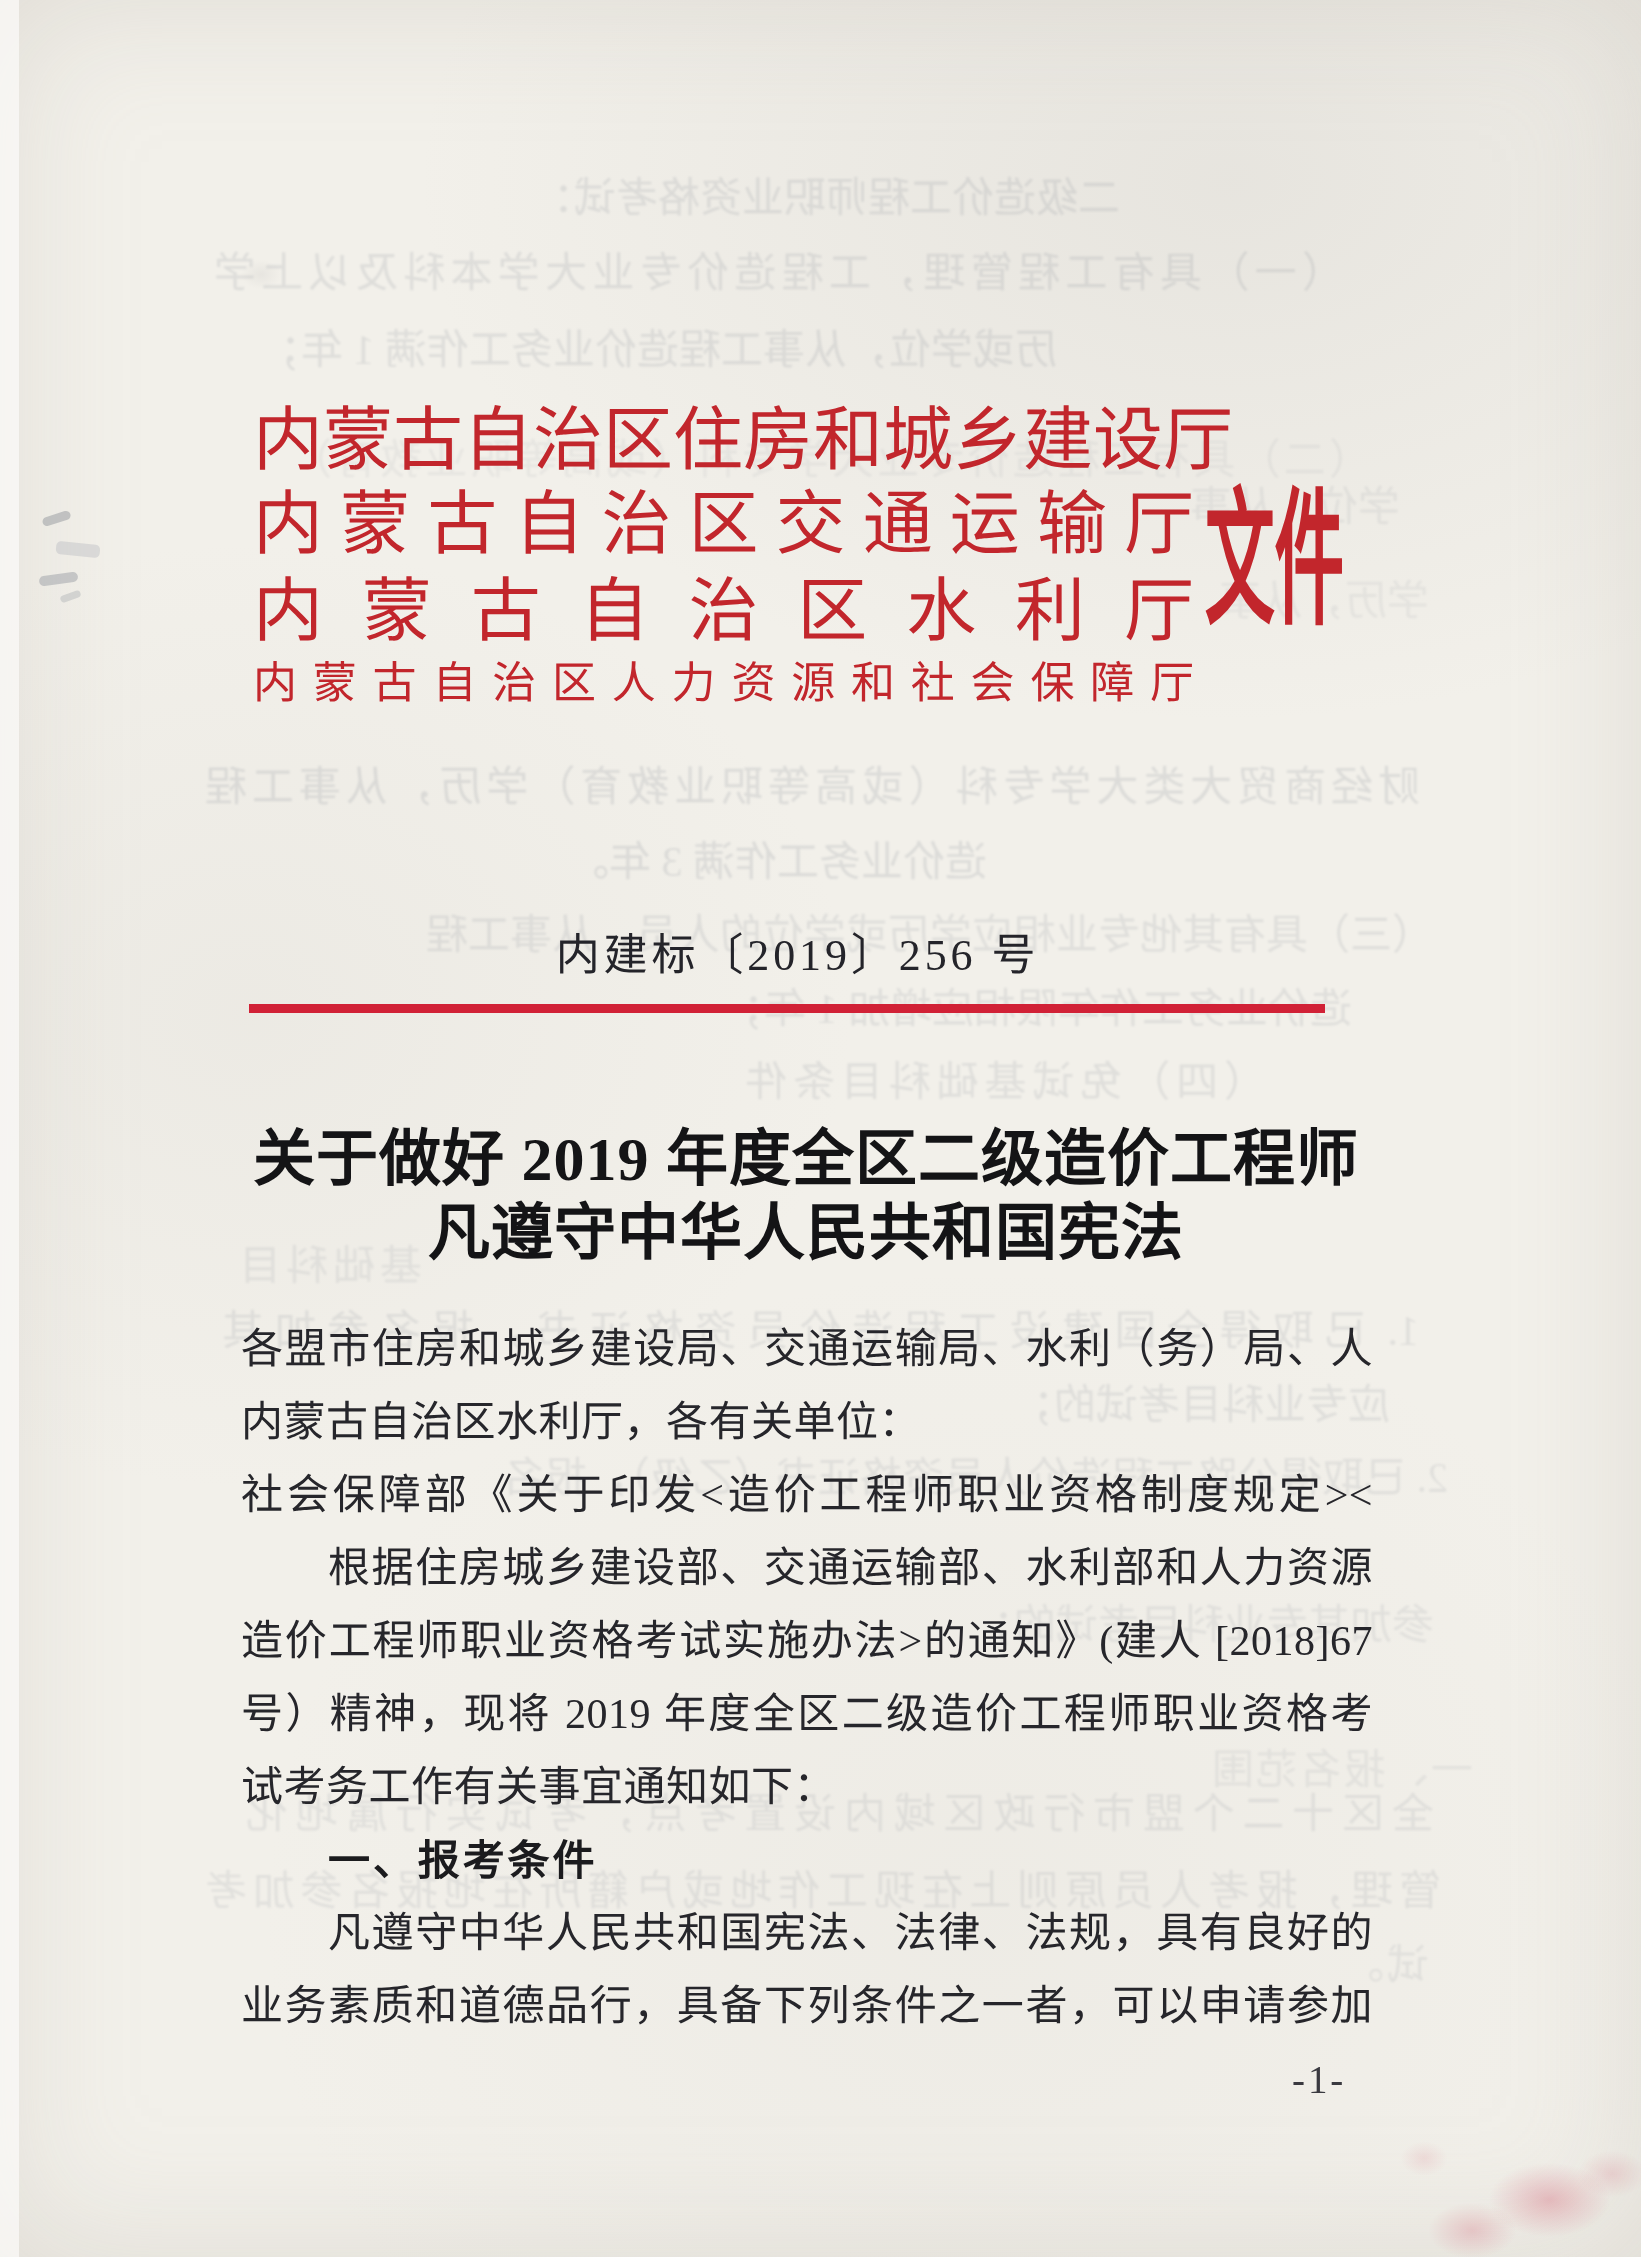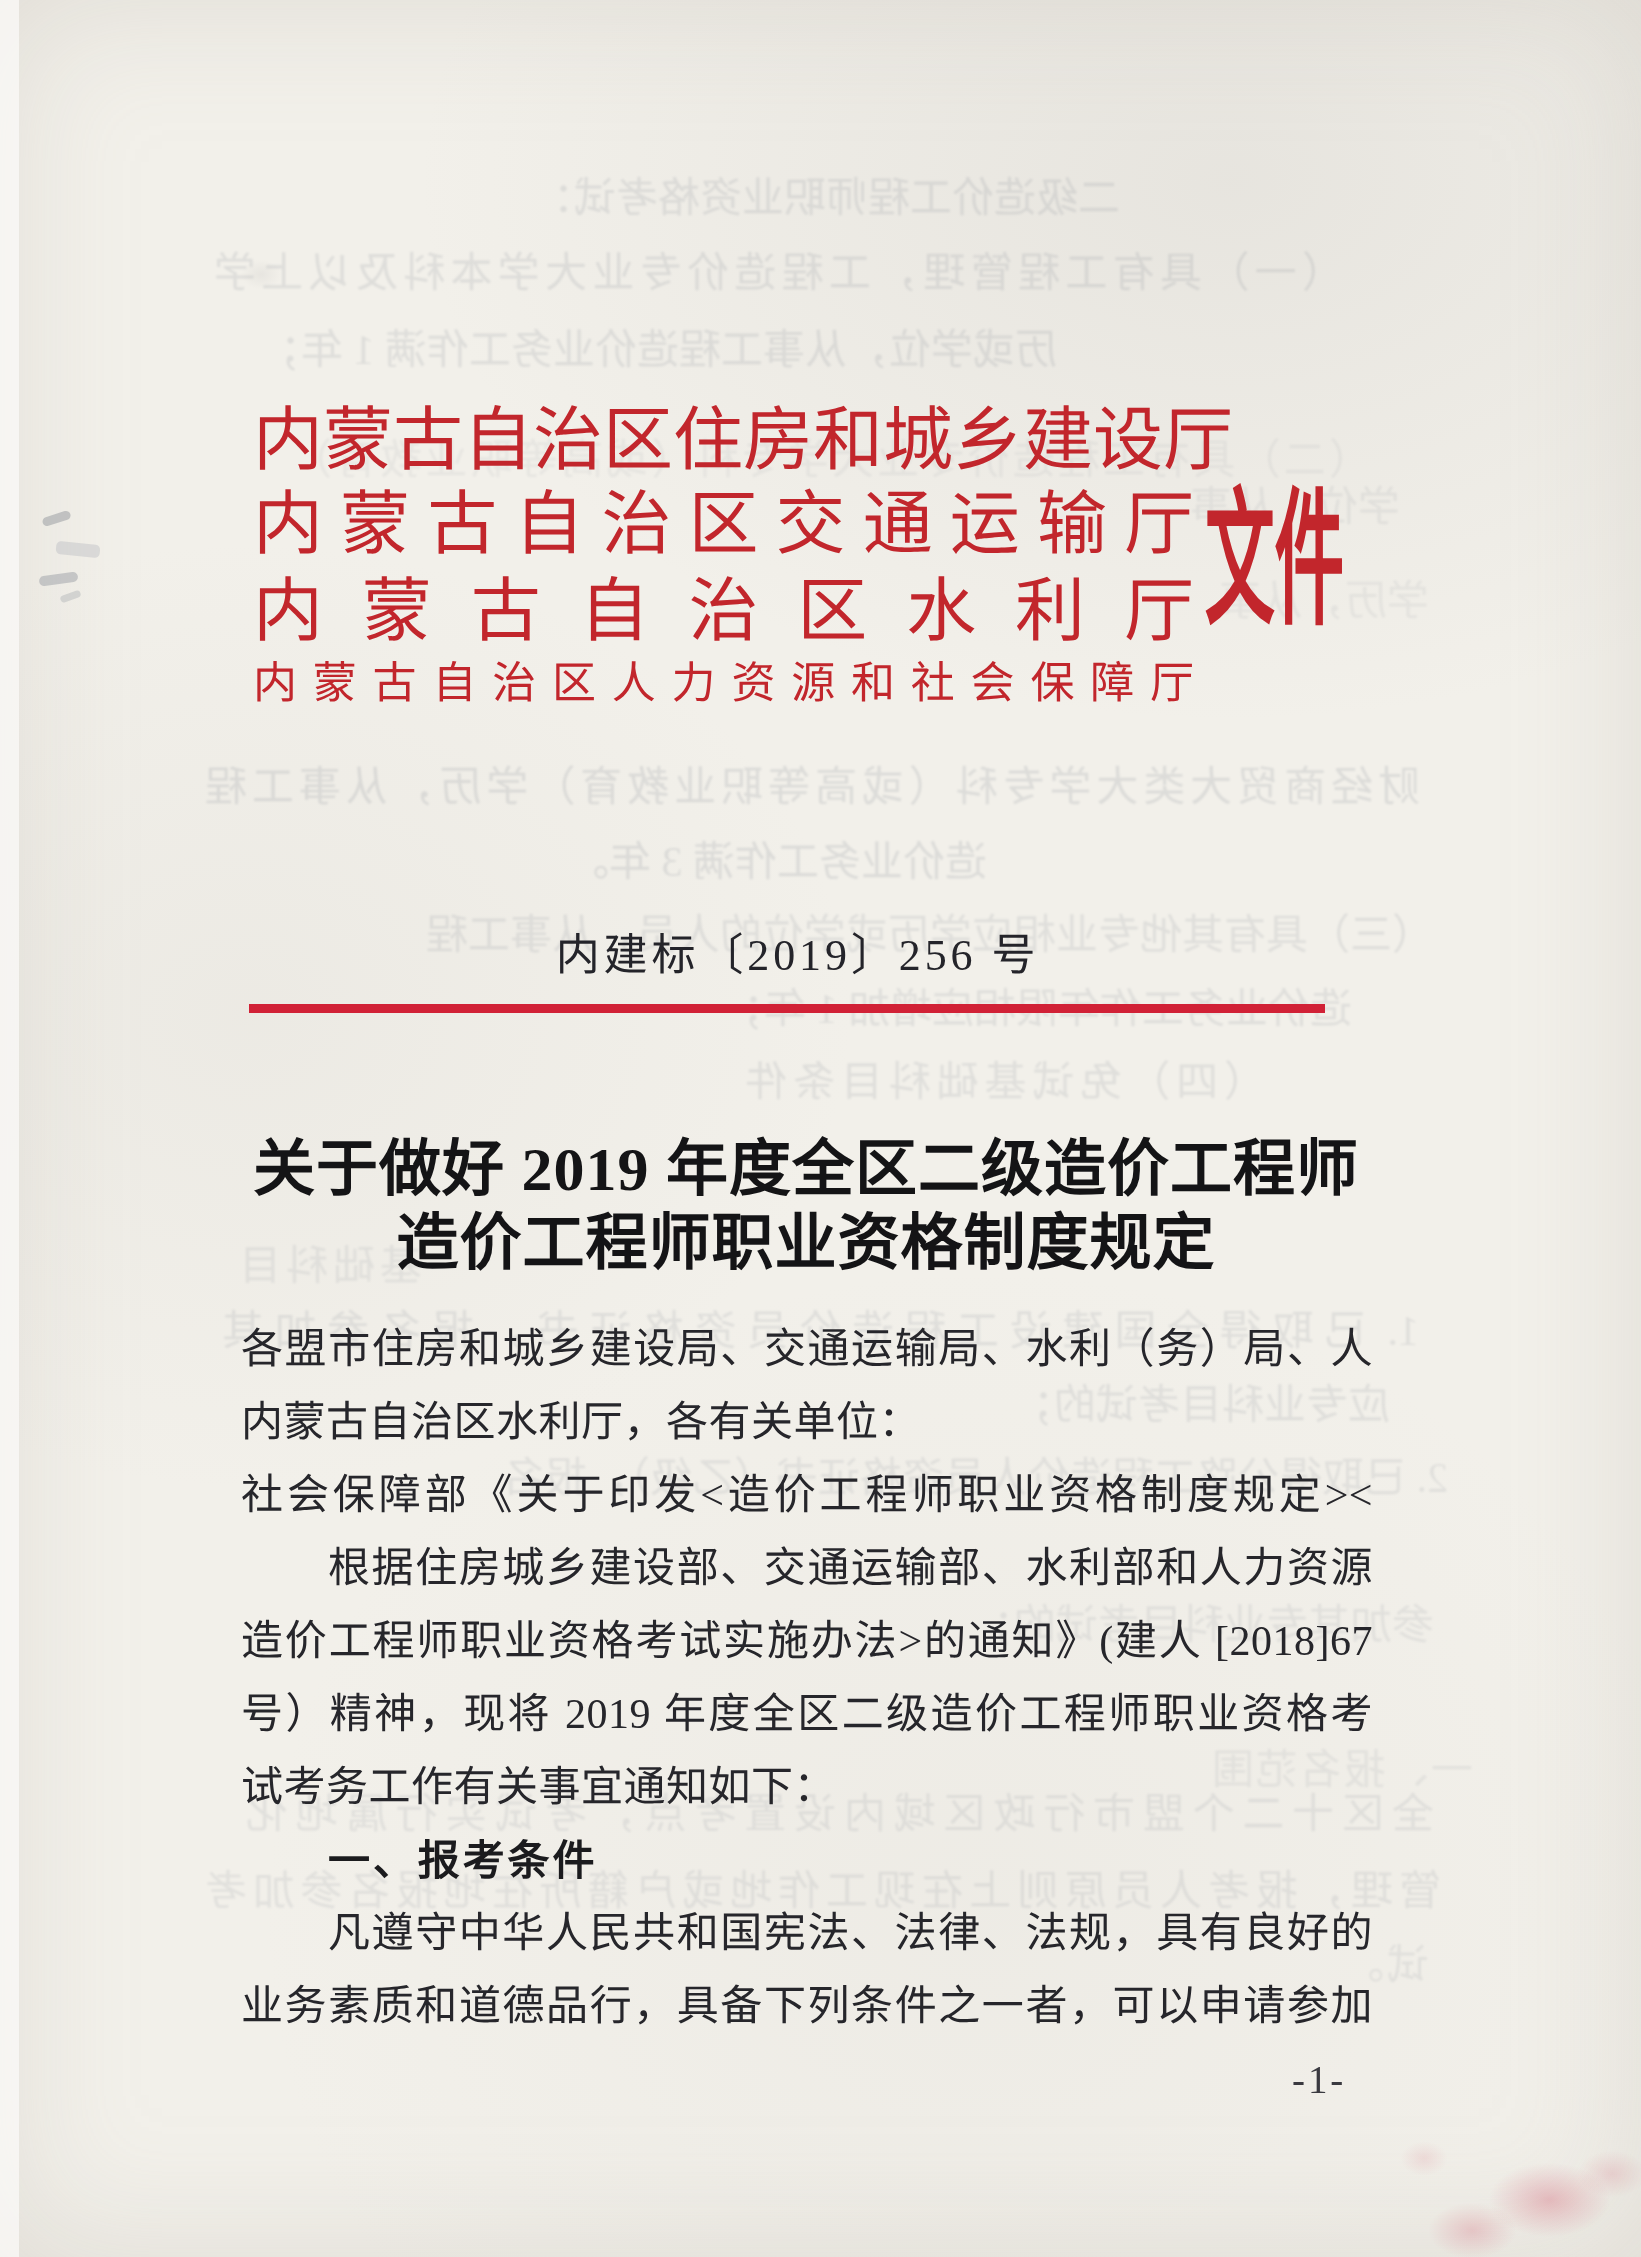--- a/index.html
+++ b/index.html
@@ -55,21 +55,20 @@
   }
   .red-rule{
     position:absolute;left:249px;top:1004px;width:1076px;height:8.7px;
     background:#d12136;
   }
   .title{
     position:absolute;left:0;right:29px;top:1122px;
     text-align:center;color:#141416;
     font-weight:bold;font-size:62px;line-height:74px;
     letter-spacing:1px;
-    margin-top:10px;
   }
   .body-block{position:absolute;left:241px;top:1313px;width:1132px;color:#26262b;}
   .body-line{
     height:73px;line-height:73px;font-size:42px;
     text-align:justify;text-align-last:justify;
     letter-spacing:0.5px;
     white-space:nowrap;
   }
   .body-line.align-left{text-align:left;text-align-last:left;}
   .body-line.indent{padding-left:87px;}
@@ -142,21 +141,21 @@
     </div>
 
   <div class="doc-type">文件</div>
 
   <div class="doc-number">内建标〔2019〕256 号</div>
 
   <div class="red-rule"></div>
 
   <div class="title">
     <div>关于做好 2019 年度全区二级造价工程师</div>
-    <div>造价工程师职业资格制度规定</div>
+    <div>凡遵守中华人民共和国宪法</div>
   </div>
 
   <div class="body-block" id="body-block">
       <div class="body-line">各盟市住房和城乡建设局、交通运输局、水利（务）局、人</div>
       <div class="body-line align-left">内蒙古自治区水利厅，各有关单位：</div>
       <div class="body-line">社会保障部《关于印发&lt;造价工程师职业资格制度规定&gt;&lt;</div>
       <div class="body-line indent">根据住房城乡建设部、交通运输部、水利部和人力资源</div>
       <div class="body-line">造价工程师职业资格考试实施办法&gt;的通知》(建人 [2018]67</div>
       <div class="body-line">号）精神，现将 2019 年度全区二级造价工程师职业资格考</div>
       <div class="body-line align-left">试考务工作有关事宜通知如下：</div>

